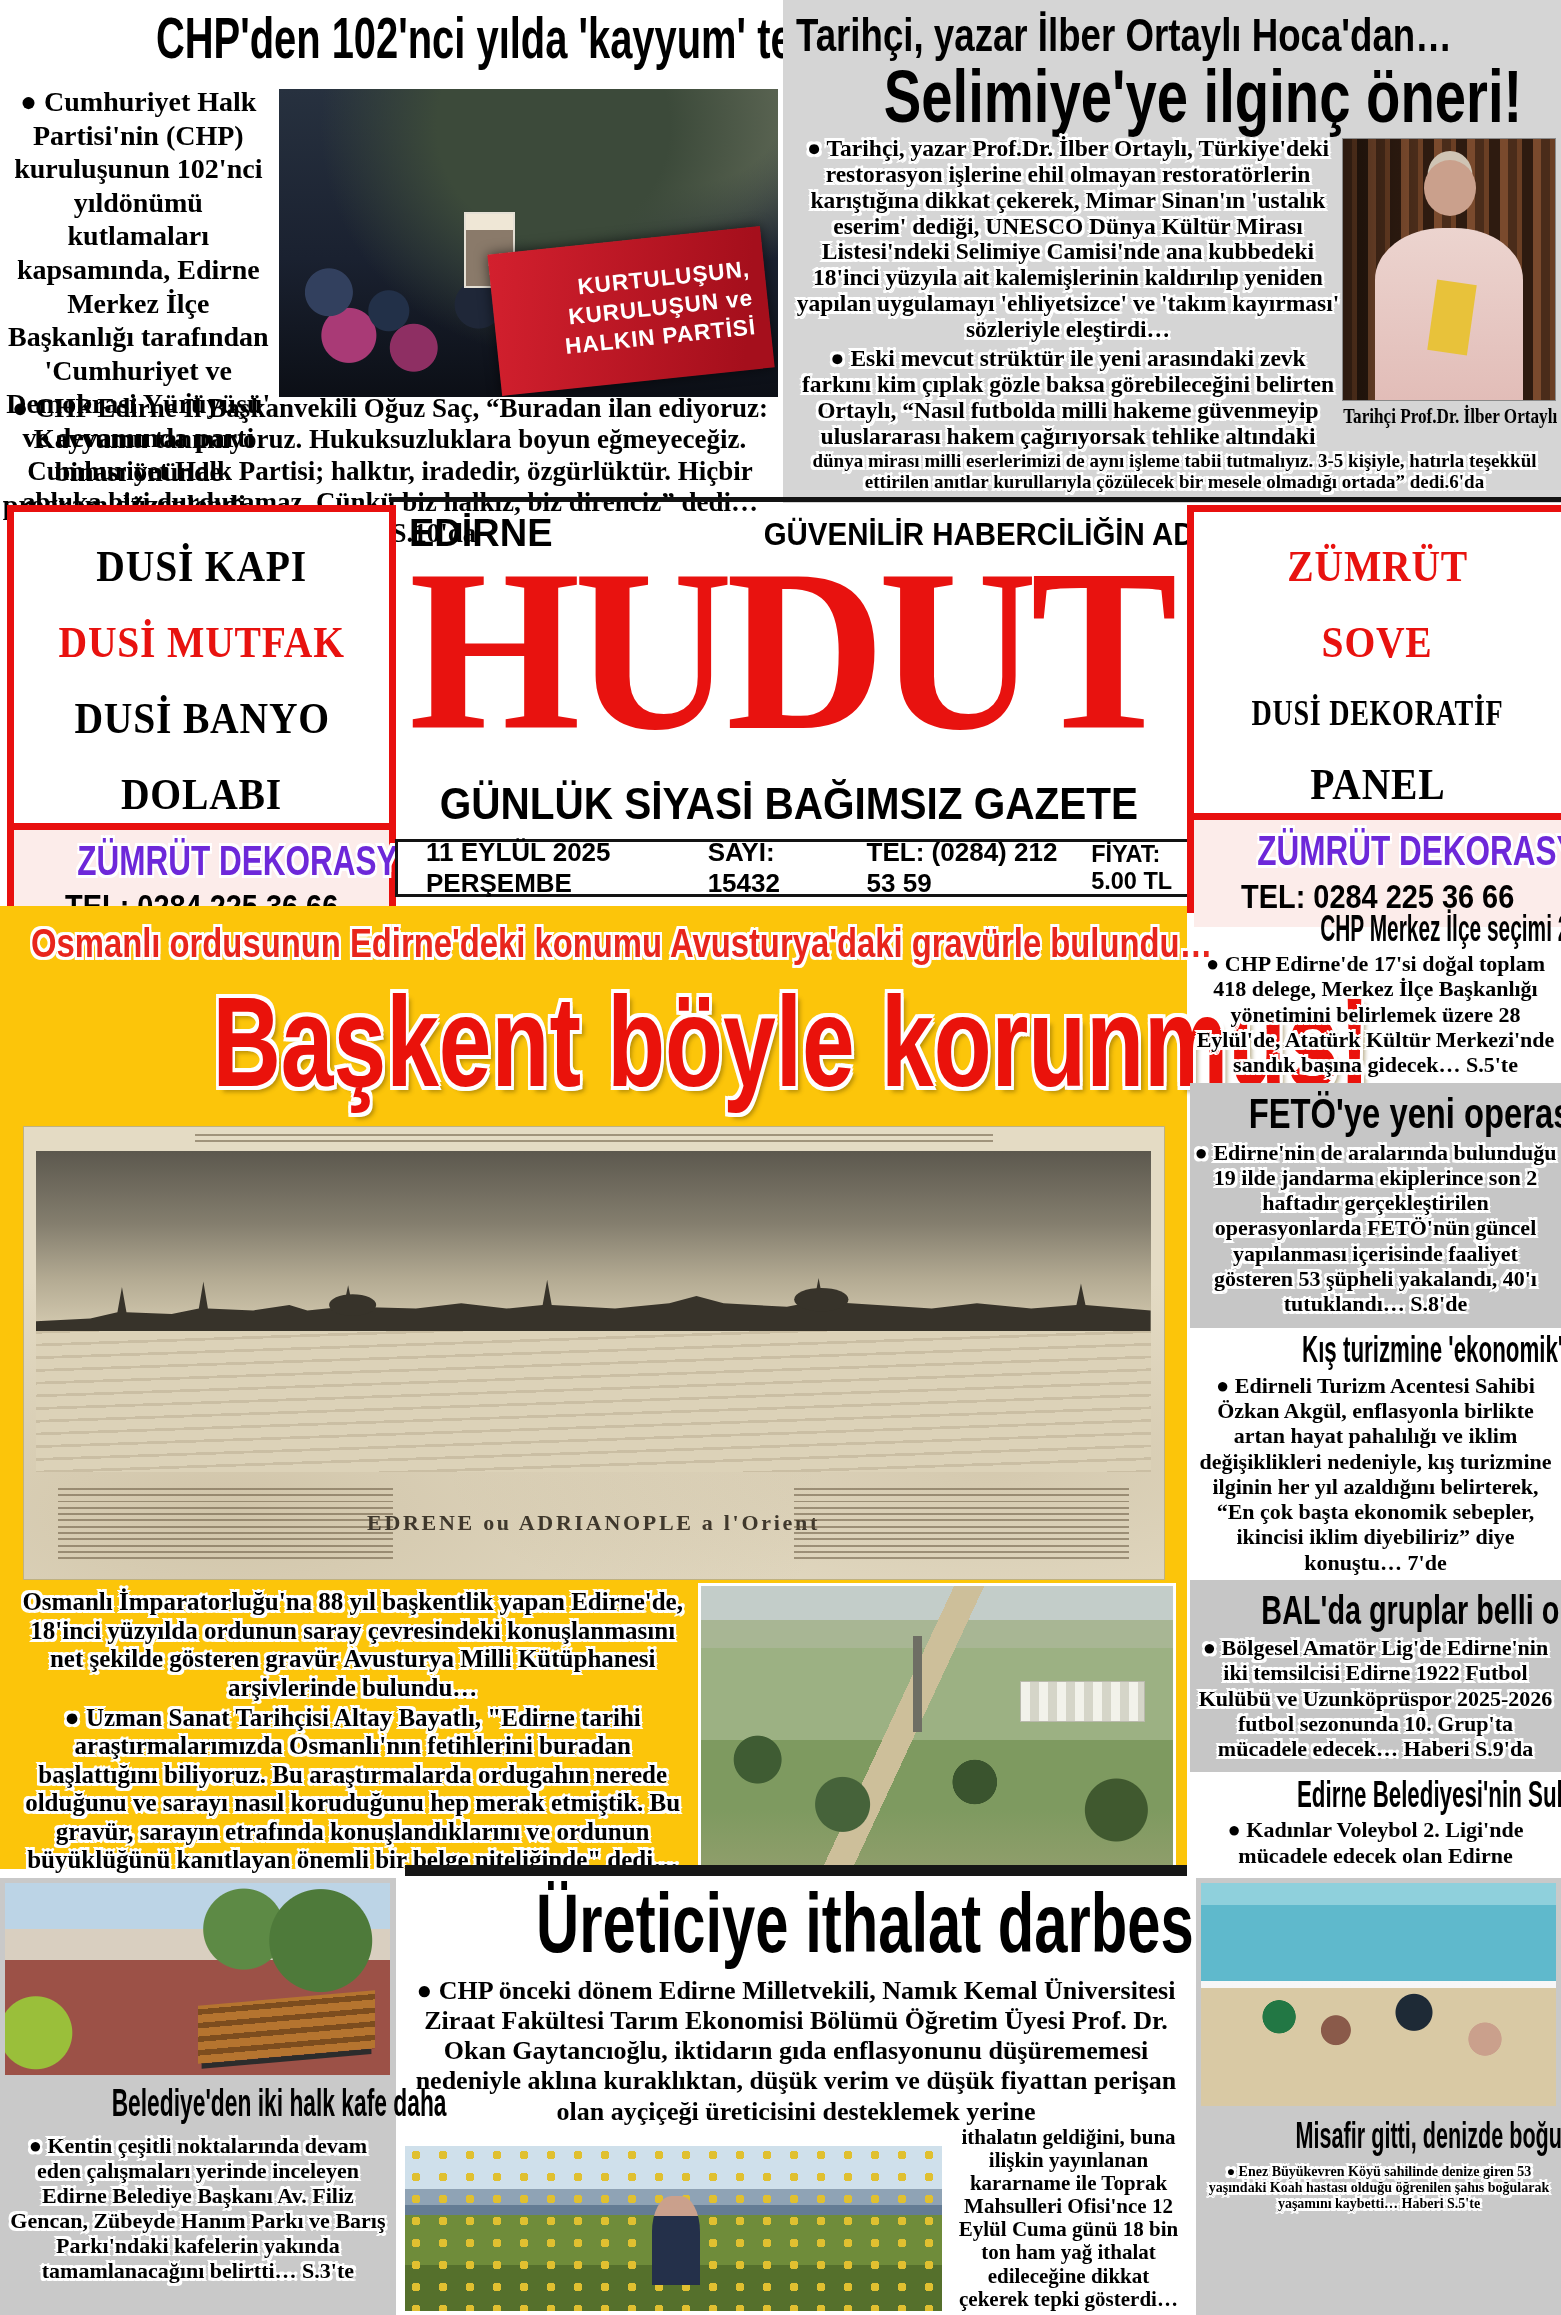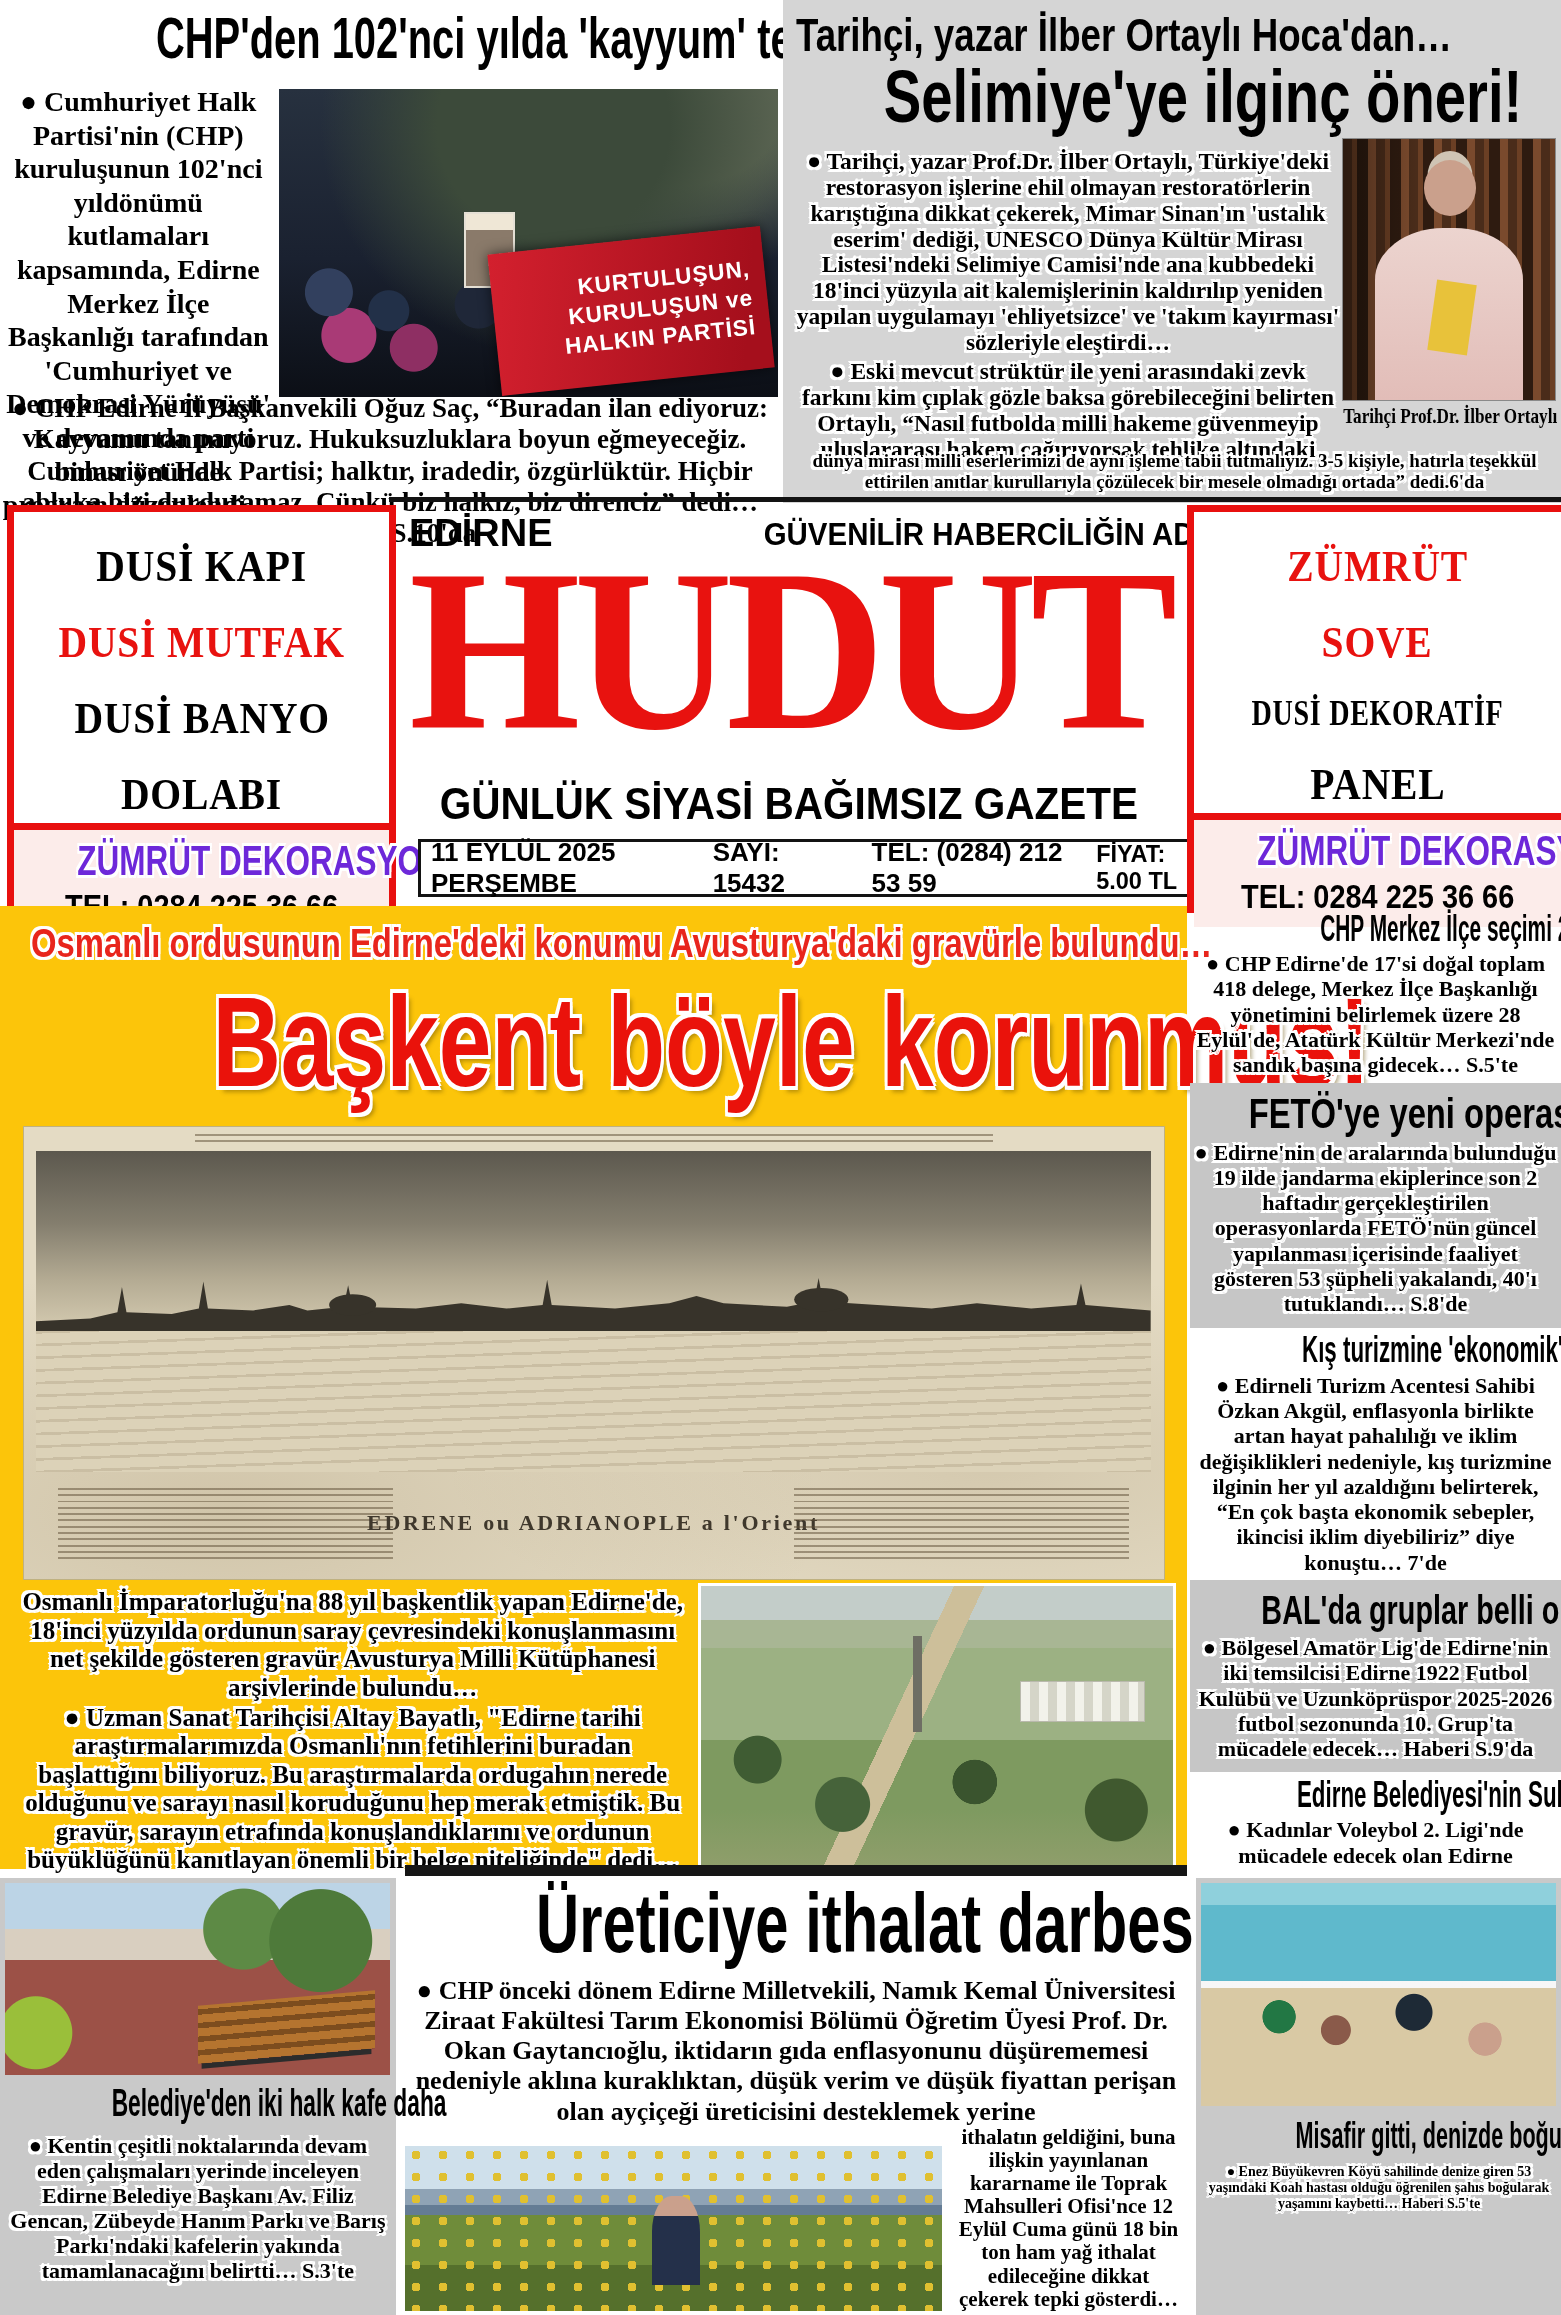--- a/index.html
+++ b/index.html
@@ -37,21 +37,21 @@
     color:#fff;font-family:"Liberation Sans",sans-serif;font-weight:bold;font-size:22.6px;
     display:flex;flex-direction:column;justify-content:center;align-items:flex-end;
     padding-right:14.5px;gap:2.7px;box-shadow:0 0 12.7px rgba(0,0,0,.6);letter-spacing:0.9px;}
   #tl-poster{position:absolute;left:37%;top:40%;width:47px;height:72px;
     background:linear-gradient(180deg,#efe7d6 0 22%,#8a7a6a 22% 100%);border:2.7px solid #e5e0d5;}
   #tl-para2{left:0;top:393px;width:780px;font-size:27px;line-height:1.16;font-weight:bold;}
   
   #tr-bg{left:783px;top:0;width:778px;height:503px;background:#d5d5d5;}
   #tr-kicker{left:796px;top:7.2px;width:760px;font-size:47px;--sx:.78;}
   #tr-head{left:783px;top:54px;width:778px;font-size:74px;--sx:.76;}
-  #tr-paras{left:794px;top:136px;width:548px;font-size:23.5px;line-height:1.1;font-weight:bold;margin-top:13px;}
+  #tr-paras{left:794px;top:136px;width:548px;font-size:23.5px;line-height:1.1;font-weight:bold;}
   #tr-paras .p2{margin-top:3.6px;}
   #tr-photo{left:1342px;top:138px;width:212px;height:261px;border:1.8px solid #8a8a8a;background:
     linear-gradient(90deg,rgba(0,0,0,.4),rgba(0,0,0,0) 35%),
     repeating-linear-gradient(90deg,#4a2c1a 0 9px,#6b3f24 9px 14.5px,#2e1b10 14.5px 25px,#7a4a2d 25px 33px);}
   #tr-person{position:absolute;left:15%;bottom:0;width:70%;height:66%;
     background:linear-gradient(180deg,#ecd4cf 0%,#e2bdb8 100%);border-radius:46% 46% 0 0/30%;}
   #tr-head-circle{position:absolute;left:38%;top:8%;width:52px;height:56px;border-radius:50%;
     background:#caa08c;box-shadow:0 -12.7px 0 -3.6px #cfc4b4;}
   #tr-book{position:absolute;left:42%;bottom:18%;width:40px;height:71px;background:#e8c23a;transform:rotate(8deg);}
   #tr-caption{left:1313px;top:403px;width:248px;font-size:22px;--sx:.78;font-weight:bold;}
@@ -65,22 +65,22 @@
   .ad-line{font-family:"Liberation Serif",serif;font-weight:bold;font-size:45px;letter-spacing:0.9px;margin-top:24px;}
   .ad-line.red{color:#e8120f;}
   .ad-bottom{background:#fcecea;border-top:7.2px solid #e8100f;padding:7.2px 1.8px 11px;}
   .ad-brand{font-family:"Liberation Sans",sans-serif;font-weight:bold;font-size:42px;color:#6d28d9;--sx:.75;}
   .ad-tel{font-family:"Liberation Sans",sans-serif;font-weight:bold;font-size:34px;--sx:.85;margin-top:1.8px;}
   #m-city{left:409px;top:512px;font-size:38px;}
   #m-slogan{left:742px;top:516px;width:440px;font-size:32px;--sx:.92;}
   #m-logo{left:389px;top:532px;width:800px;font-family:"Liberation Serif",serif;font-weight:bold;
           font-size:232px;line-height:1.02;color:#e8120f;letter-spacing:-7.2px;--sx:.95;}
   #m-sub{left:389px;top:778px;width:800px;font-size:45px;--sx:.9;}
-  #m-strip{left:418px;top:839px;width:785px;height:52px;border:3.6px solid #131313;background:#fff;
-           display:flex;align-items:center;padding:0 10px;gap:23.5px;
+  #m-strip{left:395px;top:839px;width:785px;height:52px;border:3.6px solid #131313;background:#fff;
+           display:flex;align-items:center;padding:0 28px;gap:23.5px;
            font-family:"Liberation Sans",sans-serif;font-weight:bold;font-size:26px;}
   #m-strip .sp{flex:1;}
   #m-strip .small{font-size:23.5px;}
   
   #main-box{left:0;top:906px;width:1187px;height:963px;background:#fcc50a;}
   #main-kicker{left:31px;top:921px;width:1152px;font-size:40px;color:#e8251c;--sx:.82;}
   #main-head{left:9px;top:972px;width:1169px;font-size:128px;color:#ea120b;--sx:.74;line-height:1.1;}
   #engraving{left:23.5px;top:1127px;width:1140px;height:452px;background:
      radial-gradient(ellipse at 18% 85%,rgba(150,130,90,.25),rgba(0,0,0,0) 45%),
      radial-gradient(ellipse at 85% 75%,rgba(150,130,90,.2),rgba(0,0,0,0) 40%),#e4dbc4;

